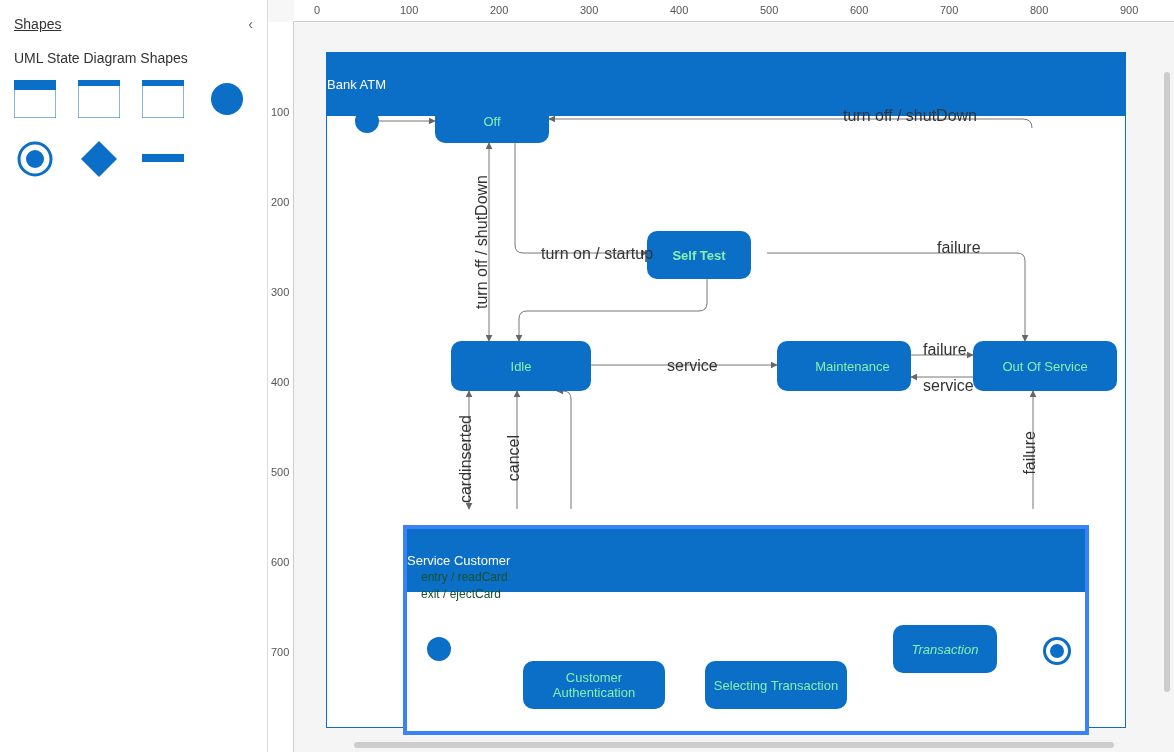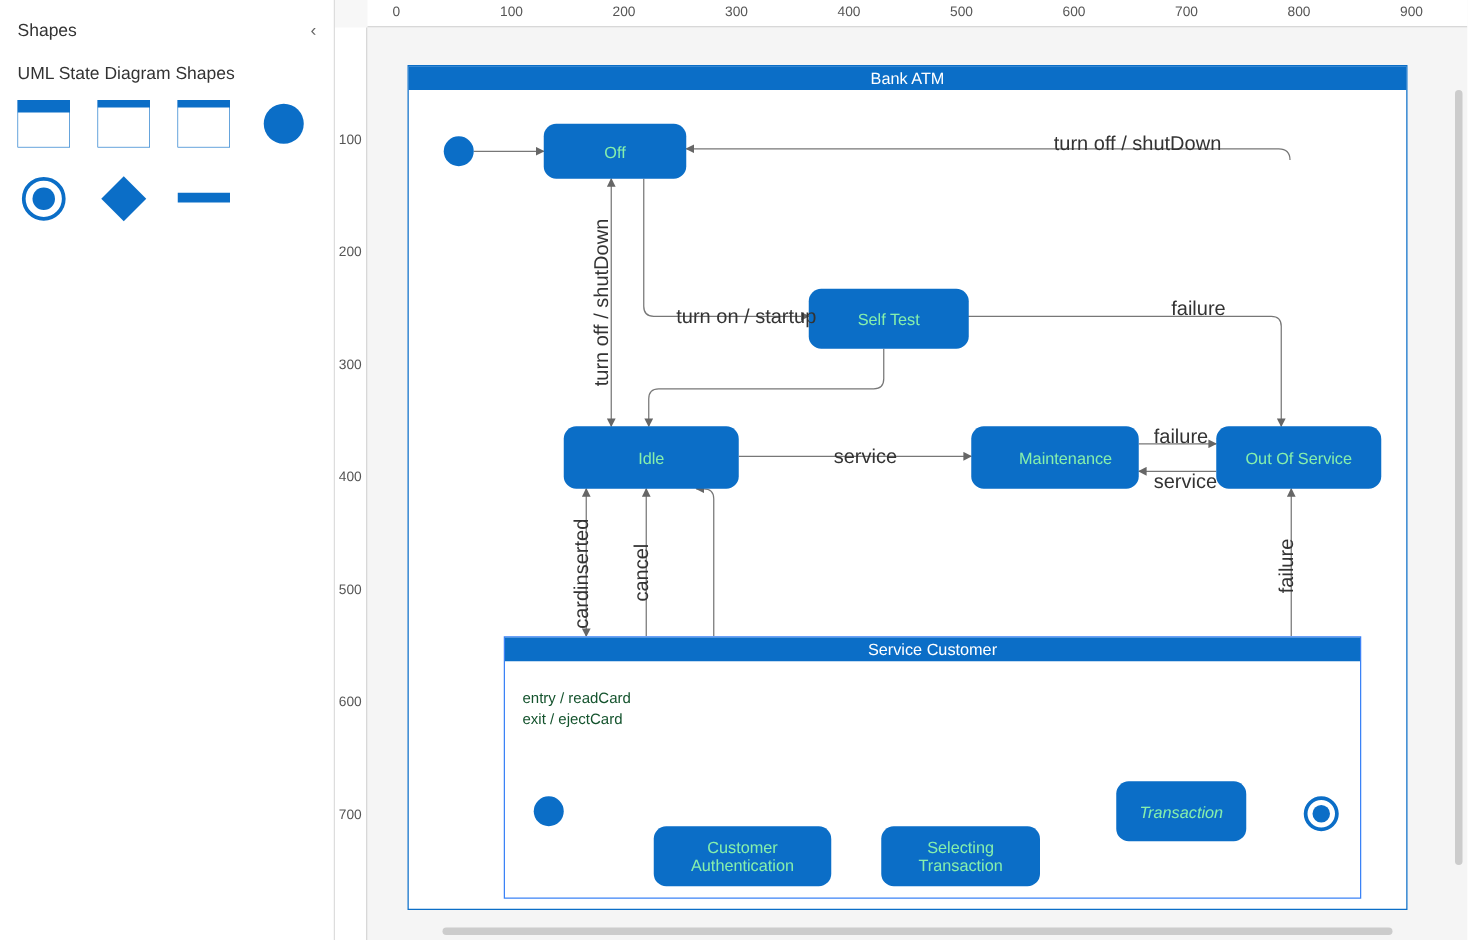--- a/index.html
+++ b/index.html
@@ -18,21 +18,21 @@
     border-right: 1px solid #ddd;
     padding: 10px 14px;
     background: #fff;
   }
   .sidebar-header {
     display: flex;
     justify-content: space-between;
     align-items: center;
     padding: 6px 0 10px 0;
   }
-  .sidebar-title { font-size: 14px; }
+  .sidebar-title { font-size: 14px; text-decoration: underline; }
   .collapse-chevron { color: #666; cursor: pointer; font-size: 14px; }
   .palette-group-title { font-size: 14px; margin: 8px 0 14px 0; }
   .palette-row { display: flex; gap: 22px; margin-bottom: 22px; align-items: center; }
   .shape-thumb {
     width: 42px; height: 38px; display:flex; align-items:center; justify-content:center;
     cursor: move;
   }
   .canvas-area {
     flex: 1;
     position: relative;
@@ -54,39 +54,40 @@
     background:#f5f5f5;
   }
   .diagram-frame {
     position:absolute;
     left:32px; top:30px;
     width:800px; height:676px;
     background:#fff;
     border:1px solid #0b6ec7;
   }
   .frame-title {
-    background:#0b6ec7; color:#fff; text-align:center;
-    padding:2px 0; font-size:13px;
+    background:#0b6ec7; color:#fff; text-align:left;
+    padding:24px 0; font-size:13px;
   }
   .node {
     position:absolute;
     background:#0b6ec7; color:#86efac;
     border-radius:10px;
     display:flex; align-items:center; justify-content:center;
     text-align:center; font-size:13px;
     padding:4px 6px;
     cursor:move;
   }
   .initial { width:24px; height:24px; border-radius:50%; padding:0;}
   .final-outer { width:28px; height:28px; border-radius:50%; border:3px solid #0b6ec7; background:#fff; display:flex; align-items:center; justify-content:center;}
   .final-inner { width:14px; height:14px; border-radius:50%; background:#0b6ec7;}
   .sub-frame {
     position:absolute;
     background:#fff;
-    border:1px solid #3b82f6;
+    border:4px solid #3b82f6;
+    margin-top:16px;
   }
   .sub-frame .frame-title { font-size:13px; }
   .label {
     position:absolute; font-size:16px; color:#333;
     background:transparent; white-space:nowrap;
   }
   .label.vertical { writing-mode: vertical-rl; transform: rotate(180deg); }
   .entry-block { position:absolute; font-size:12px; color:#14532d; line-height:1.4;}
   .scrollbar-v {
     position:absolute; right:4px; top:50px; width:6px; height:620px;
@@ -213,24 +214,24 @@
         <line x1="706" y1="456" x2="706" y2="338" stroke="#777" marker-end="url(#arrow)"></line>
 
         <path d="M 126 596 L 138 596 Q 148 596 148 606 L 148 622 Q 148 630 156 630 L 196 630" fill="none" stroke="#777" marker-end="url(#arrow)"></path>
         <line x1="337" y1="630" x2="378" y2="630" stroke="#777" marker-end="url(#arrow)"></line>
         <line x1="518" y1="630" x2="566" y2="630" stroke="#777" marker-end="url(#arrow)"></line>
         <path d="M 666 630 L 690 630 Q 698 630 698 622 L 698 608 Q 698 598 708 598 L 716 598" fill="none" stroke="#777" marker-end="url(#arrow)"></path>
       </svg>
 
       <div class="node initial" style="left:28px; top:56px;"></div>
       <div class="node" style="left:108px; top:46px; width:114px; height:44px;">Off</div>
-      <div class="node" style="left:320px; top:178px; width:128px; height:48px;">Self Test</div>
+      <div class="node" style="left:320px; top:178px; width:104px; height:48px;font-weight:bold;">Self Test</div>
       <div class="node" style="left:124px; top:288px; width:140px; height:50px;">Idle</div>
       <div class="node" style="left:450px; top:288px; width:134px; height:50px;padding-left:23px;">Maintenance</div>
-      <div class="node" style="left:646px; top:288px; width:132px; height:50px;">Out Of Service</div>
+      <div class="node" style="left:646px; top:288px; width:144px; height:50px;">Out Of Service</div>
 
       <span class="label" style="left:516px; top:54px;">turn off / shutDown</span>
       <span class="label vertical" style="left:146px; top:122px;">turn off / shutDown</span>
       <span class="label" style="left:214px; top:192px;">turn on / startup</span>
       <span class="label" style="left:610px; top:186px;">failure</span>
       <span class="label" style="left:340px; top:304px;">service</span>
       <span class="label" style="left:596px; top:288px;">failure</span>
       <span class="label" style="left:596px; top:324px;">service</span>
       <span class="label vertical" style="left:694px; top:378px;">failure</span>
       <span class="label vertical" style="left:130px; top:362px;">cardinserted</span>
@@ -238,21 +239,21 @@
 
       <div class="sub-frame" style="left:76px; top:456px; width:686px; height:210px;">
         <div class="frame-title">Service Customer</div>
         <div class="entry-block" style="left:14px; top:40px;">
           <div>entry / readCard</div>
           <div>exit / ejectCard</div>
         </div>
       </div>
       <div class="node initial" style="left:100px; top:584px;"></div>
       <div class="node" style="left:196px; top:608px; width:142px; height:48px;">Customer Authentication</div>
-      <div class="node" style="left:378px; top:608px; width:127px; height:48px;">Selecting Transaction</div>
+      <div class="node" style="left:378px; top:608px; width:142px; height:48px;">Selecting Transaction</div>
       <div class="node" style="left:566px; top:572px; width:104px; height:48px;font-style:italic;">Transaction</div>
       <div class="final-outer" style="position:absolute; left:716px; top:584px;">
           <div class="final-inner"></div>
         </div>
 
     </div>
     <div class="scrollbar-v"></div>
     <div class="scrollbar-h"></div>
   </div>
 </div>

